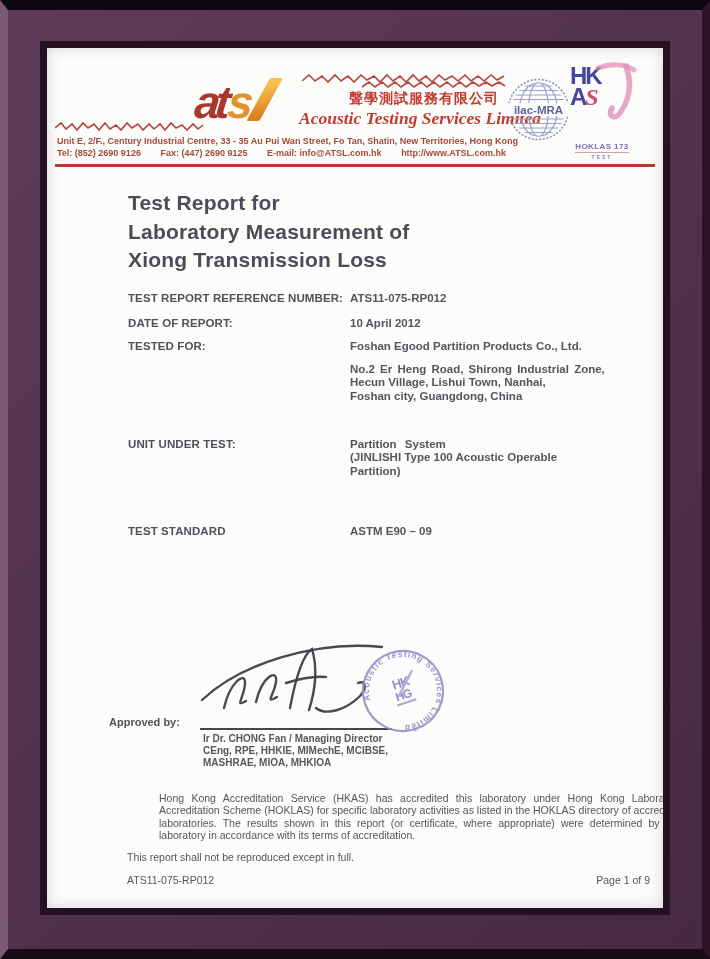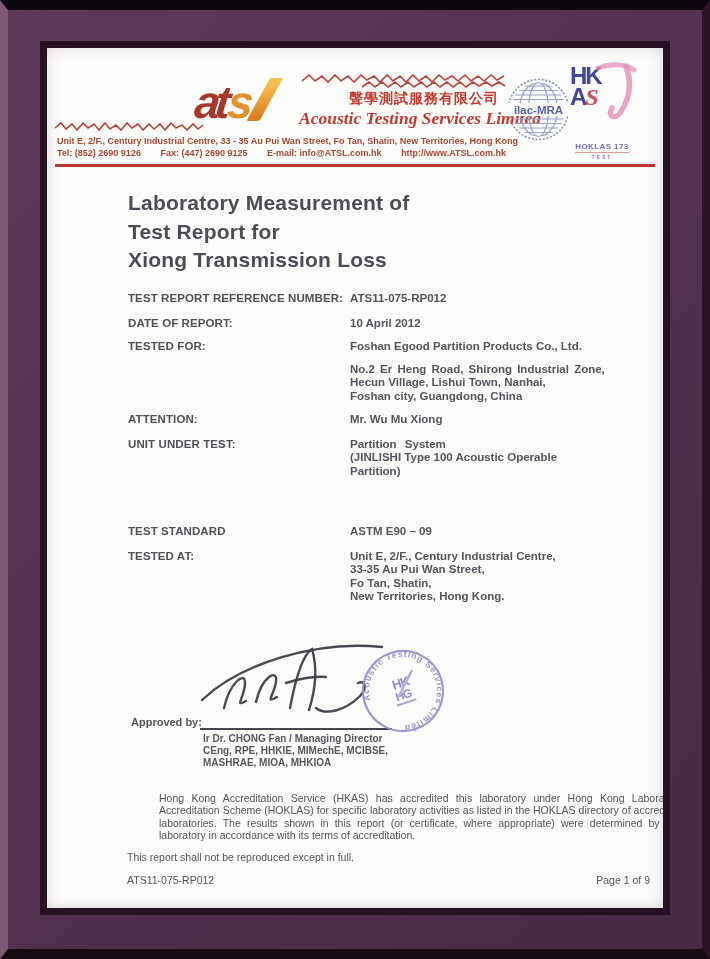--- a/index.html
+++ b/index.html
@@ -68,21 +68,21 @@
 
   
   .drow { position:absolute; left:81px; width:496px; display:flex; }
   .dlabel { width:222px; flex:0 0 222px; font-size:11.5px; font-weight:bold; color:#50505a; letter-spacing:.1px; }
   .dval { font-size:11.5px; font-weight:bold; color:#55555f; line-height:13.4px; }
   .dval div { white-space:nowrap; }
   .wsp > div:nth-child(1), .wsp > div:nth-child(3) { word-spacing:5px; }
   .wsp2 > div:nth-child(1) { word-spacing:2px; }
 
   
-  .approved-label { left:84px; top:668px; font-size:11px; font-weight:bold; color:#53535c; }
+  .approved-label { left:62px; top:668px; font-size:11px; font-weight:bold; color:#53535c; }
   .sig-line { left:153px; top:680px; width:192px; border-top:2px solid #46464e; }
   .sig-svg { left:143px; top:588px; }
   .sig-svg path { stroke:#3a3a43; stroke-width:2.4; fill:none; stroke-linecap:round; opacity:.92; }
   .name-block { left:156px; top:685px; font-size:10px; font-weight:bold; line-height:12.2px; color:#56565f; }
   .stamp { left:310px; top:597px; opacity:.92; }
 
   
   .accr { left:80px; top:744px; width:523px; font-size:10.5px; line-height:12.4px; color:#55555d; text-align:justify; text-align-last:left; font-weight:500;margin-left:32px; }
   .notice { left:80px; top:803px; font-size:10.5px; color:#55555d; font-weight:500; }
   .foot { left:80px; top:826px; width:523px; font-size:10.5px; color:#55555d; font-weight:500; display:flex; justify-content:space-between; }
@@ -149,22 +149,22 @@
         <path d="M8,7 C22,2 36,3 44,9" stroke="#e18ab4" stroke-width="5" fill="none" opacity=".7" stroke-linecap="round"></path>
         <path d="M36,5 C42,22 40,38 30,52 C25,59 17,55 22,47" stroke="#e18ab4" stroke-width="5.5" fill="none" opacity=".75" stroke-linecap="round"></path>
       </svg>
     </div>
     <div class="abs hoklas">
       <div><span class="h1">HOKLAS 173</span></div>
       <div class="h2">TEST</div>
     </div>
 
     <div class="abs title">
+      <div>Test Report for</div>
       <div>Laboratory Measurement of</div>
-      <div>Test Report for</div>
       <div>Xiong Transmission Loss</div>
     </div>
 
     <div class="drow" style="top:244px">
       <div class="dlabel">TEST REPORT REFERENCE NUMBER:</div>
       <div class="dval">
             <div>ATS11-075-RP012</div>
           </div>
     </div>
     <div class="drow" style="top:269px">
@@ -180,47 +180,32 @@
           </div>
     </div>
     <div class="drow" style="top:315px">
       <div class="dlabel"></div>
       <div class="dval wsp2">
             <div>No.2 Er Heng Road, Shirong Industrial Zone,</div>
             <div>Hecun Village, Lishui Town, Nanhai,</div>
             <div>Foshan city, Guangdong, China</div>
           </div>
     </div>
-    <div class="drow" style="top:365px">
-      <div class="dlabel">ATTENTION:</div>
-      <div class="dval">
-            <div>Mr. Wu Mu Xiong</div>
-          </div>
-    </div>
     <div class="drow" style="top:390px">
       <div class="dlabel">UNIT UNDER TEST:</div>
       <div class="dval wsp">
             <div>Partition System</div>
             <div>(JINLISHI Type 100 Acoustic Operable</div>
             <div>Partition)</div>
           </div>
     </div>
     <div class="drow" style="top:477px">
       <div class="dlabel">TEST STANDARD</div>
       <div class="dval">
             <div>ASTM E90 – 09</div>
-          </div>
-    </div>
-    <div class="drow" style="top:502px">
-      <div class="dlabel">TESTED AT:</div>
-      <div class="dval">
-            <div>Unit E, 2/F., Century Industrial Centre,</div>
-            <div>33-35 Au Pui Wan Street,</div>
-            <div>Fo Tan, Shatin,</div>
-            <div>New Territories, Hong Kong.</div>
           </div>
     </div>
 
     <div class="abs approved-label">Approved by:</div>
 
     <svg class="abs sig-svg" width="205" height="100" viewBox="0 0 205 100">
       <path d="M12,64 C50,28 125,4 192,11"></path>
       <path d="M34,72 C40,46 56,34 55,48 C54,62 44,72 56,65"></path>
       <path d="M66,66 C72,40 88,32 86,46 C84,60 74,68 87,61"></path>
       <path d="M100,72 C106,40 114,18 122,13 C127,30 126,52 119,74"></path>

